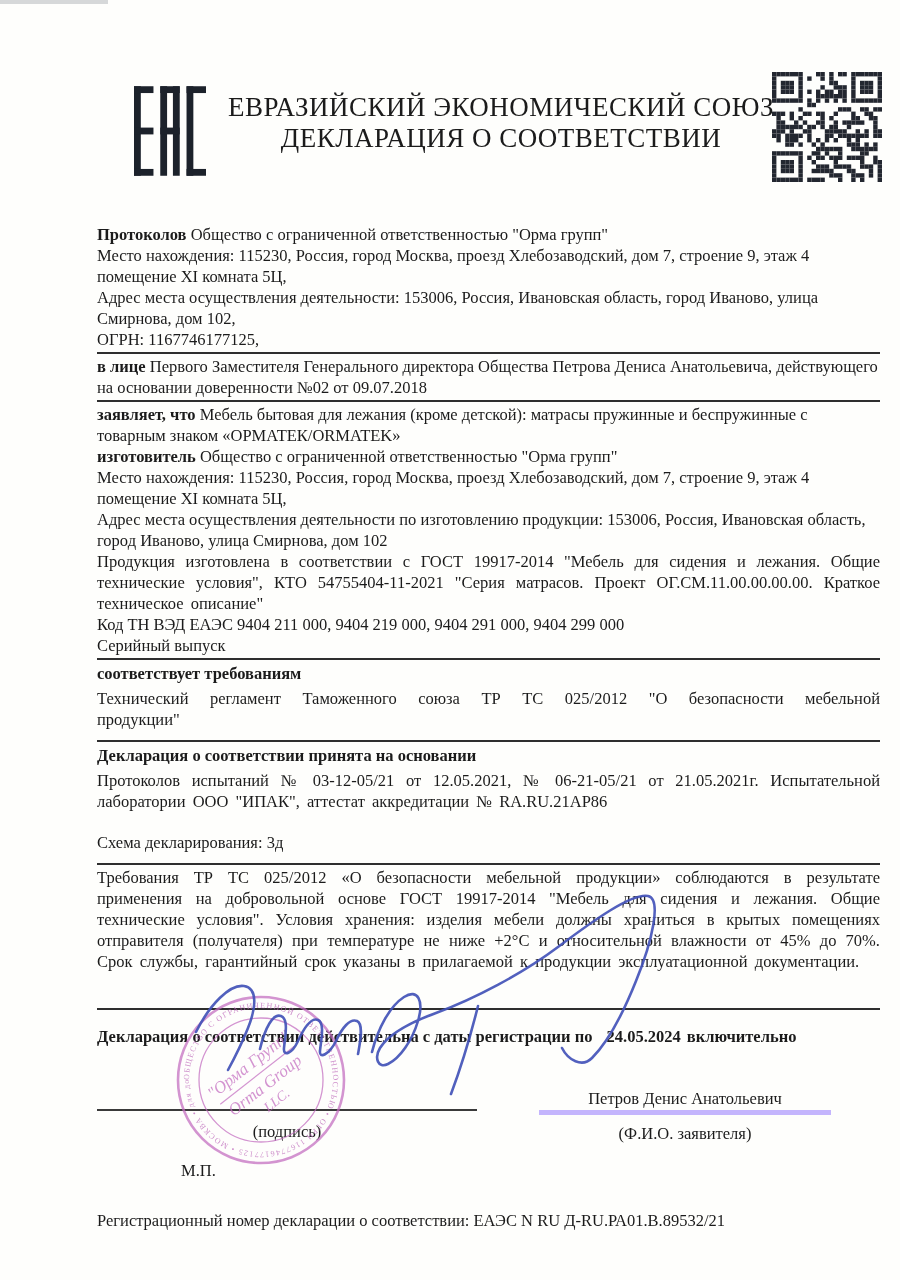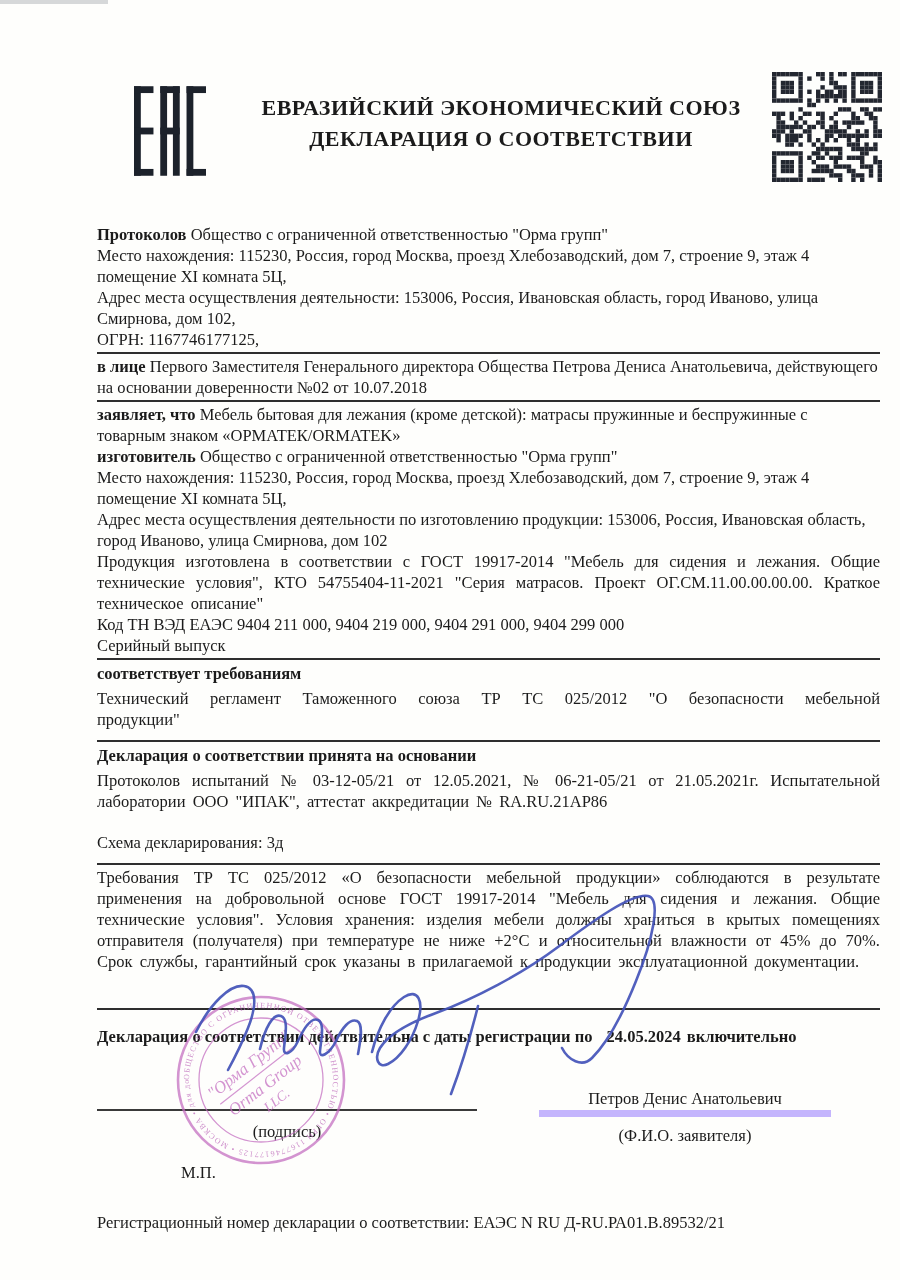--- a/index.html
+++ b/index.html
@@ -6,40 +6,40 @@
   .page{
     position:relative;width:900px;height:1280px;background:#fefefc;
     font-family:"Liberation Serif","DejaVu Serif",serif;color:#1b1b1b;
     font-size:16.5px;line-height:21px;overflow:hidden;
   }
   .scan-edge{position:absolute;top:0;left:0;width:108px;height:4px;background:#9aa0a6;opacity:.4;}
   
   .header-zone{position:relative;height:224px;}
   .eac-logo{position:absolute;left:134px;top:86px;width:72px;height:90px;}
   .titles{position:absolute;left:222px;top:92px;width:558px;text-align:center;
-    font-weight:bold;font-size:22px;line-height:31px;letter-spacing:.5px;}
+    font-weight:normal;font-size:27px;line-height:31px;letter-spacing:.5px;}
   .qr-box{position:absolute;left:772px;top:72px;width:110px;height:110px;}
   
   .content{margin:0 20px 0 97px;width:783px;}
   .par{margin:0;}
   .b{font-weight:bold;}
   .sep{border:none;border-top:2px solid #2e2e2e;margin:2px 0 2px 0;height:0;}
   .jt-wide{text-align:justify;word-spacing:9px;}
   .jt-mid{text-align:justify;word-spacing:3px;}
   .heading{font-weight:bold;padding:1px 0 4px 0;}
   .gap8{height:8px;}.gap20{height:20px;}.gap34{height:34px;}
   .validity{font-weight:bold;margin-top:16px;}
   .validity .date{margin-left:14px;}
   .validity .suf{margin-left:6px;}
   .sig-row{display:flex;margin-top:24px;}
   .sig-left{width:380px;}
   .sig-line{height:38px;border-bottom:2px solid #3a3a3a;}
   .sig-caption{text-align:center;padding-top:10px;}
   .sig-right{width:292px;margin-left:62px;}
-  .fio-line{height:38px;border-bottom:7px solid #c4b5fd;text-align:center;
+  .fio-line{height:38px;border-bottom:5px solid #c4b5fd;text-align:center;
     display:flex;align-items:flex-end;justify-content:center;padding-bottom:1px;}
   .fio-caption{text-align:center;padding-top:8px;}
   .mp{margin:16px 0 0 84px;}
   .reg-num{font-weight:normal;margin-top:29px;}
   .overlay{position:absolute;left:0;top:0;width:900px;height:1280px;pointer-events:none;}
 </style>
 </head>
 <body>
 
 <div class="page">
@@ -382,21 +382,21 @@
 
   <div class="content">
 
     <p class="par"><span class="b">Протоколов</span> <span>Общество с ограниченной ответственностью "Орма групп"</span></p>
     <div class="par">Место нахождения: 115230, Россия, город Москва, проезд Хлебозаводский, дом 7, строение 9, этаж 4 помещение XI комната 5Ц,</div>
     <div class="par">Адрес места осуществления деятельности: 153006, Россия, Ивановская область, город Иваново, улица Смирнова, дом 102,</div>
     <div class="par">ОГРН: 1167746177125,</div>
 
     <hr class="sep">
 
-    <p class="par"><span class="b">в лице</span> <span>Первого Заместителя Генерального директора Общества Петрова Дениса Анатольевича, действующего на основании доверенности №02 от 10.07.2018</span></p>
+    <p class="par"><span class="b">в лице</span> <span>Первого Заместителя Генерального директора Общества Петрова Дениса Анатольевича, действующего на основании доверенности №02 от 09.07.2018</span></p>
 
     <hr class="sep">
 
     <p class="par"><span class="b">заявляет, что</span> <span>Мебель бытовая для лежания (кроме детской): матрасы пружинные и беспружинные с товарным знаком «ОРМАТЕК/ORMATEK»</span></p>
 
     <p class="par"><span class="b">изготовитель</span> <span>Общество с ограниченной ответственностью "Орма групп"</span></p>
     <div class="par">Место нахождения: 115230, Россия, город Москва, проезд Хлебозаводский, дом 7, строение 9, этаж 4 помещение XI комната 5Ц,</div>
     <div class="par">Адрес места осуществления деятельности по изготовлению продукции: 153006, Россия, Ивановская область, город Иваново, улица Смирнова, дом 102</div>
     <div class="par jt-mid">Продукция изготовлена в соответствии с ГОСТ 19917-2014 "Мебель для сидения и лежания. Общие технические условия", КТО 54755404-11-2021 "Серия матрасов. Проект ОГ.СМ.11.00.00.00.00. Краткое техническое описание"</div>
     <div class="par">Код ТН ВЭД ЕАЭС 9404 211 000, 9404 219 000, 9404 291 000, 9404 299 000</div>

